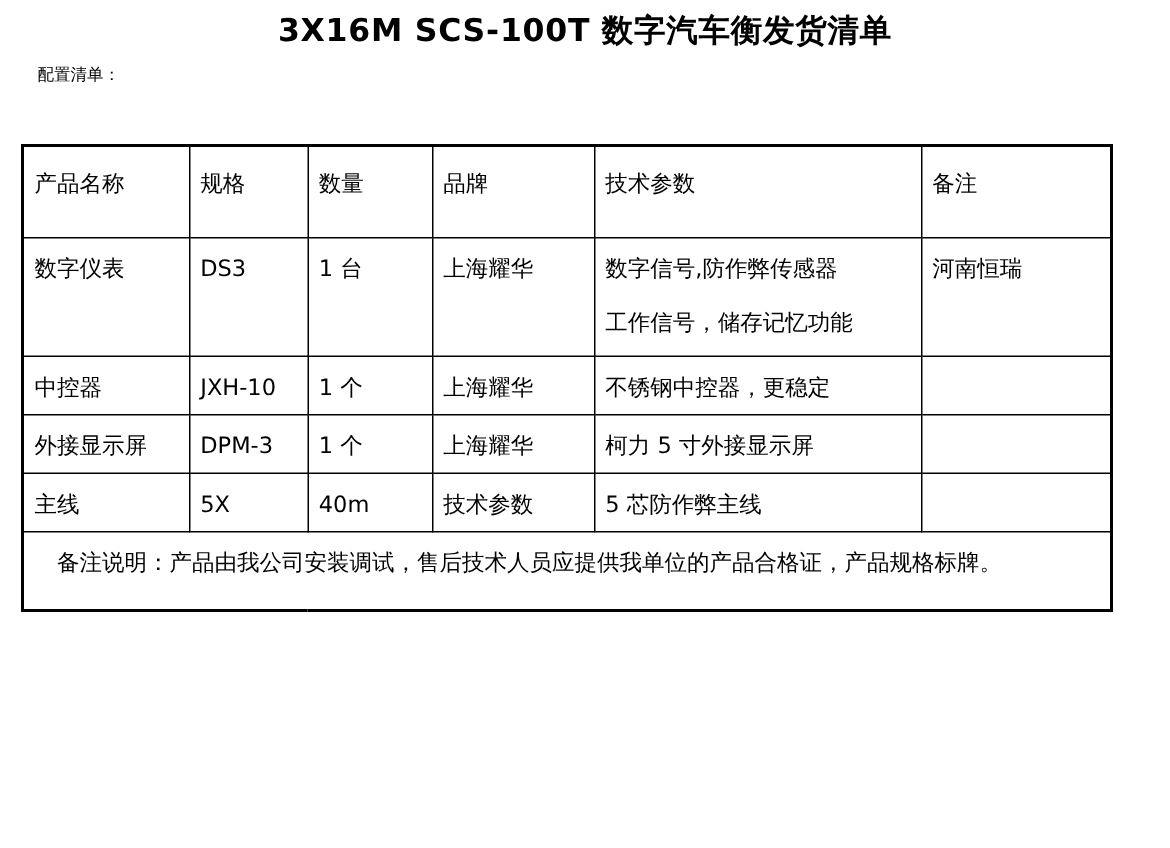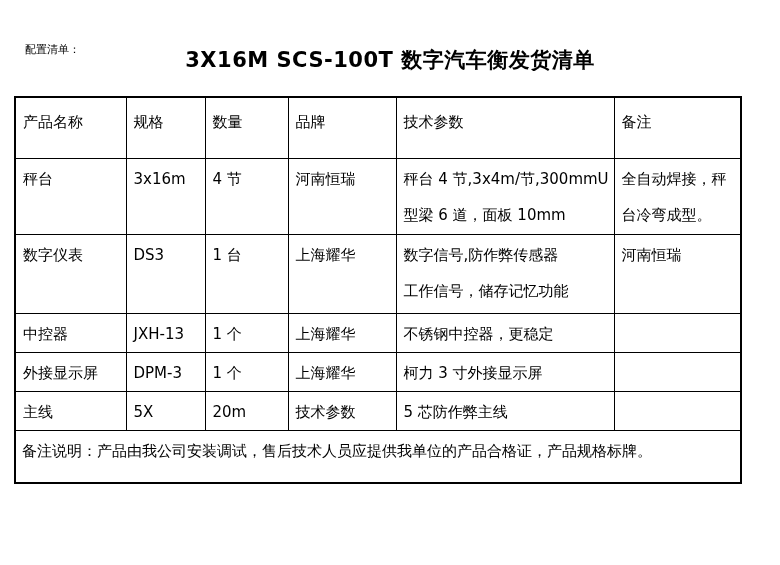--- a/index.html
+++ b/index.html
@@ -18,21 +18,20 @@
   .doc-title {
     position: absolute;
     top: 6px;
     left: 0;
     width: 780px;
     text-align: center;
     font-size: 21px;
     font-weight: bold;
     letter-spacing: 0.5px;
     white-space: nowrap;
-    margin-top: 40px;
   }
   .doc-subtitle {
     position: absolute;
     top: 42px;
     left: 25px;
     font-size: 11px;
     white-space: nowrap;
   }
   table.config-table {
     position: absolute;
@@ -58,21 +57,21 @@
   }
   .config-table .ln {
     white-space: nowrap;
   }
   tr.row-header  { height: 61px; }
   tr.row-tall-1  { height: 76px; }
   tr.row-tall-2  { height: 74px; }
   tr.row-tall-3  { height: 79px; }
   tr.row-short   { height: 38px; }
   tr.row-footer  { height: 53px; }
-  td.cell-footer { padding-left: 6px; margin-left: 43px; }
+  td.cell-footer { padding-left: 22px; margin-left: 43px; }
 </style>
 </head>
 <body>
 
 <div class="doc-title">3X16M SCS-100T 数字汽车衡发货清单</div>
 <div class="doc-subtitle">配置清单：</div>
 
 <table class="config-table">
   <colgroup>
     <col style="width:111px">
@@ -86,42 +85,20 @@
   <tbody>
       <tr class="row-header">
     <th>产品名称</th>
     <th>规格</th>
     <th>数量</th>
     <th>品牌</th>
     <th>技术参数</th>
     <th>备注</th>
   </tr>
 
-  <tr class="row-tall-1">
-    <td>
-          <div class="ln">秤台</div>
-        </td>
-    <td>
-          <div class="ln">3x16m</div>
-        </td>
-    <td>
-          <div class="ln">4 节</div>
-        </td>
-    <td>
-          <div class="ln">河南恒瑞</div>
-        </td>
-    <td>
-      <div class="ln">秤台 4 节,3x4m/节,300mmU</div>
-      <div class="ln">型梁 6 道，面板 10mm</div>
-    </td>
-    <td>
-      <div class="ln">全自动焊接，秤</div>
-      <div class="ln">台冷弯成型。</div>
-    </td>
-  </tr>
 
 
   <tr class="row-tall-3">
     <td>
           <div class="ln">数字仪表</div>
         </td>
     <td>
           <div class="ln">DS3</div>
         </td>
     <td>
@@ -137,21 +114,21 @@
     <td>
           <div class="ln">河南恒瑞</div>
         </td>
   </tr>
 
   <tr class="row-short">
     <td>
           <div class="ln">中控器</div>
         </td>
     <td>
-          <div class="ln">JXH-13</div>
+          <div class="ln">JXH-10</div>
         </td>
     <td>
           <div class="ln">1 个</div>
         </td>
     <td>
           <div class="ln">上海耀华</div>
         </td>
     <td>
           <div class="ln">不锈钢中控器，更稳定</div>
         </td>
@@ -167,36 +144,36 @@
     <td>
           <div class="ln">DPM-3</div>
         </td>
     <td>
           <div class="ln">1 个</div>
         </td>
     <td>
           <div class="ln">上海耀华</div>
         </td>
     <td>
-          <div class="ln">柯力 3 寸外接显示屏</div>
+          <div class="ln">柯力 5 寸外接显示屏</div>
         </td>
     <td>
           <div class="ln"></div>
         </td>
   </tr>
 
   <tr class="row-short">
     <td>
           <div class="ln">主线</div>
         </td>
     <td>
           <div class="ln">5X</div>
         </td>
     <td>
-          <div class="ln">20m</div>
+          <div class="ln">40m</div>
         </td>
     <td>
           <div class="ln">技术参数</div>
         </td>
     <td>
           <div class="ln">5 芯防作弊主线</div>
         </td>
     <td>
           <div class="ln"></div>
         </td>

